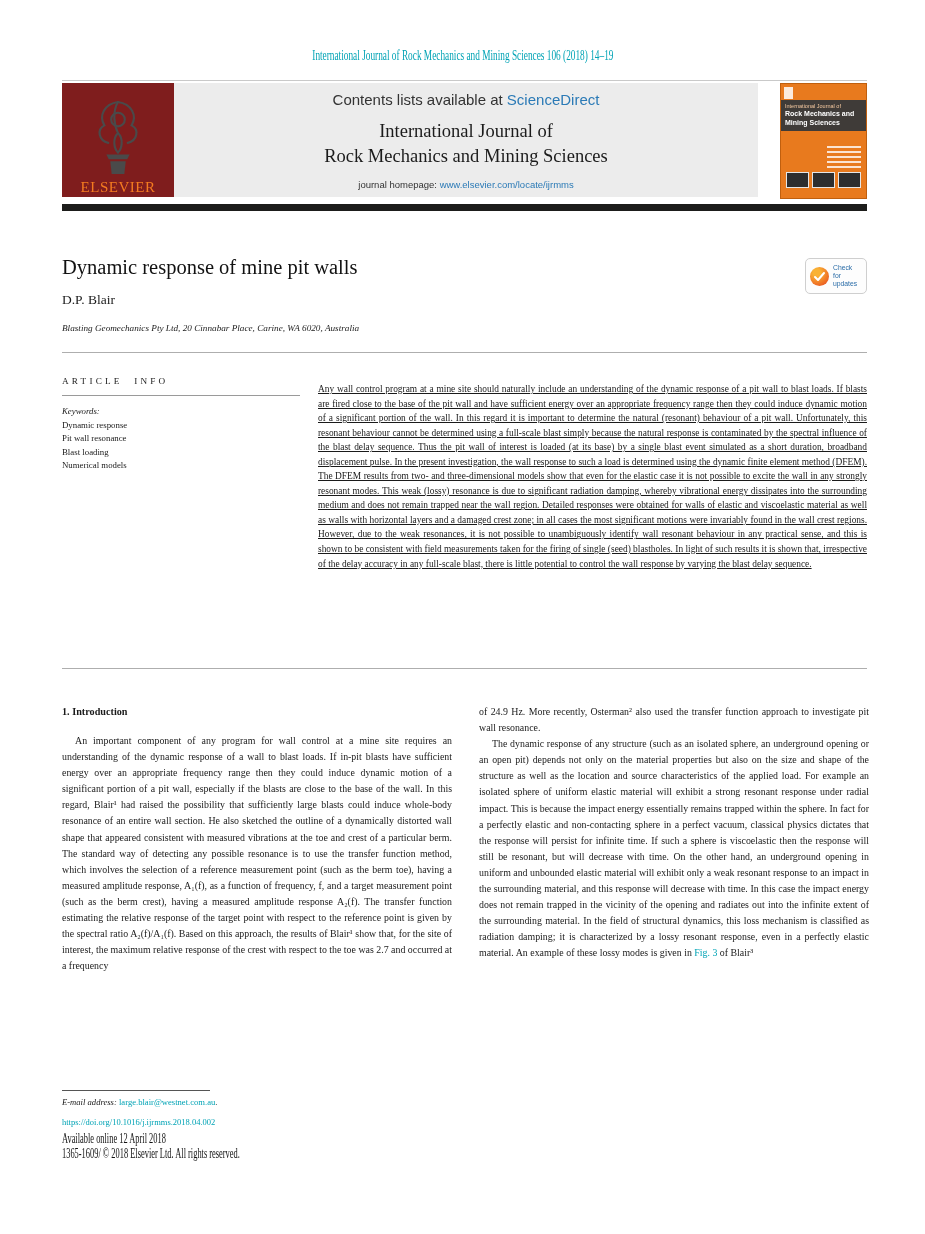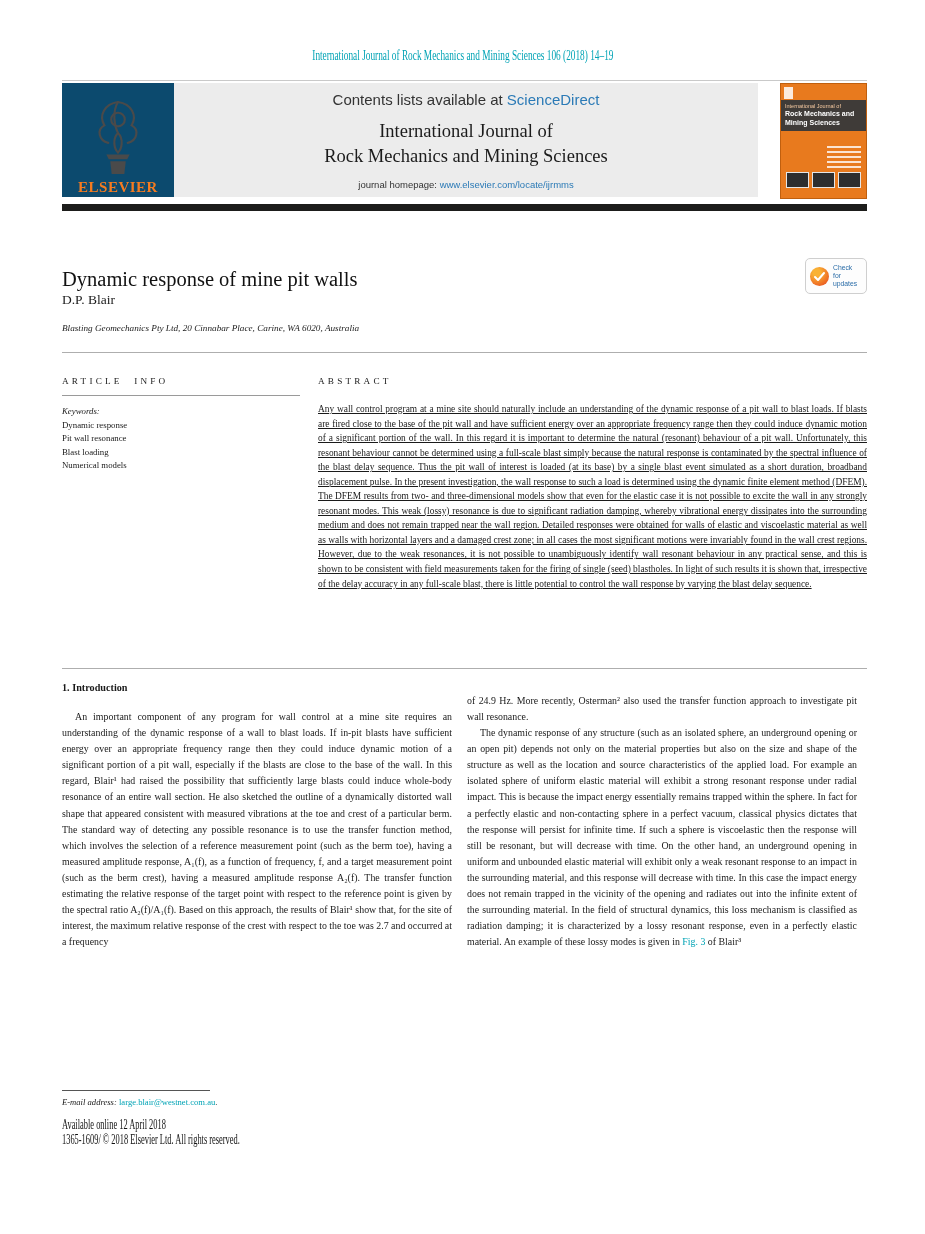--- a/index.html
+++ b/index.html
@@ -23,24 +23,23 @@
     display:inline-block; white-space:nowrap;
     font-size:15px; transform:scaleX(0.62); transform-origin:50% 50%;
     color:#00a3b5;
   }
 
   
   #header { top:80px; left:62px; width:805px; }
   .hairline { height:1px; background:#c9c9c9; }
   #header-row { display:flex; align-items:stretch; height:116px; padding-top:2px; }
   #logo-col {
-    width:112px; background:#0c4a6e;
+    width:112px; background:#7f1d1d;
     display:flex; flex-direction:column; align-items:center; justify-content:flex-end;
     padding-bottom:1px;
-    font-weight:bold;
   }
   .elsevier-word { font-size:15px; letter-spacing:0.5px; color:#f47b20; margin-top:1px; }
   #gray-box {
     flex:1; background:#ececec; margin-right:22px;
     display:flex; flex-direction:column; justify-content:space-between;
     padding:8px 10px 7px; text-align:center;
   }
   .contents-line { font-size:15px; color:#333; }
   .journal-title { font-size:18.5px; line-height:25px; color:#1b1b1b; }
   .homepage-line { font-size:9.5px; color:#333; }
@@ -52,21 +51,21 @@
   .cover-l0 { font-family:"Liberation Sans",sans-serif; font-size:5.5px; color:#f5c9a0; line-height:7px; }
   .cover-l1 { font-family:"Liberation Sans",sans-serif; font-size:7px; font-weight:bold; color:#fff; line-height:8.5px; }
   .cover-textlines { position:absolute; top:62px; right:5px; width:34px; display:flex; flex-direction:column; gap:3px; }
   .cover-textlines i { display:block; height:2px; background:rgba(255,255,255,.8); }
   .cover-thumbs { position:absolute; bottom:10px; left:5px; display:flex; gap:3px; }
   .cover-thumbs b { display:block; width:23px; height:16px; background:#2e2e2e; border:1px solid #e6e6e6; }
 
   #black-bar { top:204px; left:62px; width:805px; height:7px; background:#1d1d1b; }
 
   
-  #article-title { top:268px; left:62px; width:640px; font-size:20.5px; font-weight:normal; color:#111; }
+  #article-title { top:256px; left:62px; width:640px; font-size:20.5px; font-weight:normal; color:#111; }
   #author { top:292px; left:62px; font-size:13.5px; }
   #affiliation { top:323px; left:62px; font-size:9.2px; font-style:italic; color:#222; }
 
   
   #check-badge {
     top:258px; right:58px; width:62px; height:36px;
     border:1px solid #cfcfcf; border-radius:5px; background:#fdfdfd;
     display:flex; align-items:center; gap:4px; padding:3px 4px;
   }
   .badge-icon {
@@ -86,21 +85,21 @@
   #info-col { width:238px; flex:0 0 auto; }
   #info-gap { width:18px; flex:0 0 auto; }
   #abstract-col { flex:1; }
   .col-heading { font-size:9.2px; letter-spacing:3.2px; word-spacing:6px; color:#1a1a1a; padding-top:10px;font-family:Liberation Serif, serif; }
   .heading-rule { height:1px; background:#9a9a9a; margin-top:9px; }
   .keywords { margin-top:9px; font-size:8.8px; line-height:13.5px; color:#1a1a1a; }
   .kw-label { font-style:italic; }
   .abstract-text { margin-top:16px; font-size:9.4px; line-height:14.55px; text-align:justify; color:#1a1a1a;text-decoration:underline; }
 
   
-  #article-body { top:680px; left:62px; width:805px; display:flex; gap:15px;align-items:flex-end; }
+  #article-body { top:704px; left:62px; width:805px; display:flex; gap:27px; }
   .body-col { width:390px; flex:0 0 auto; }
   .section-heading { font-size:10.2px; font-weight:bold; margin:2px 0 16px; }
   .para { font-size:9.9px; line-height:16.1px; text-align:justify; }
   .para.indent { text-indent:13px; }
 
   
   #footnotes { top:1090px; left:62px; width:805px; }
   .fn-rule { width:148px; height:1px; background:#555; margin-bottom:6px; }
   .fn-email { font-size:8.6px; margin-bottom:10px; }
   .fn-email .lbl { font-style:italic; }
@@ -207,21 +206,20 @@
     <div class="keywords">
       <div class="kw-label">Keywords:</div>
       <div>Dynamic response</div>
       <div>Pit wall resonance</div>
       <div>Blast loading</div>
       <div>Numerical models</div>
     </div>
   </div>
   <div id="info-gap"></div>
   <div id="abstract-col">
-    <div class="col-heading">ABSTRACT</div>
     <p class="abstract-text">Any wall control program at a mine site should naturally include an understanding of the dynamic response of a pit wall to blast loads. If blasts are fired close to the base of the pit wall and have sufficient energy over an appropriate frequency range then they could induce dynamic motion of a significant portion of the wall. In this regard it is important to determine the natural (resonant) behaviour of a pit wall. Unfortunately, this resonant behaviour cannot be determined using a full-scale blast simply because the natural response is contaminated by the spectral influence of the blast delay sequence. Thus the pit wall of interest is loaded (at its base) by a single blast event simulated as a short duration, broadband displacement pulse. In the present investigation, the wall response to such a load is determined using the dynamic finite element method (DFEM). The DFEM results from two- and three-dimensional models show that even for the elastic case it is not possible to excite the wall in any strongly resonant modes. This weak (lossy) resonance is due to significant radiation damping, whereby vibrational energy dissipates into the surrounding medium and does not remain trapped near the wall region. Detailed responses were obtained for walls of elastic and viscoelastic material as well as walls with horizontal layers and a damaged crest zone; in all cases the most significant motions were invariably found in the wall crest regions. However, due to the weak resonances, it is not possible to unambiguously identify wall resonant behaviour in any practical sense, and this is shown to be consistent with field measurements taken for the firing of single (seed) blastholes. In light of such results it is shown that, irrespective of the delay accuracy in any full-scale blast, there is little potential to control the wall response by varying the blast delay sequence.</p>
   </div>
 </div>
 
 <div class="abs rule" id="rule-mid"></div>
 
 <div class="abs" id="article-body">
   <div class="body-col">
     <h2 class="section-heading">1. Introduction</h2>
     <p class="para indent">An important component of any program for wall control at a mine site requires an understanding of the dynamic response of a wall to blast loads. If in-pit blasts have sufficient energy over an appropriate frequency range then they could induce dynamic motion of a significant portion of a pit wall, especially if the blasts are close to the base of the wall. In this regard, Blair¹ had raised the possibility that sufficiently large blasts could induce whole-body resonance of an entire wall section. He also sketched the outline of a dynamically distorted wall shape that appeared consistent with measured vibrations at the toe and crest of a particular berm. The standard way of detecting any possible resonance is to use the transfer function method, which involves the selection of a reference measurement point (such as the berm toe), having a measured amplitude response, A₁(f), as a function of frequency, f, and a target measurement point (such as the berm crest), having a measured amplitude response A₂(f). The transfer function estimating the relative response of the target point with respect to the reference point is given by the spectral ratio A₂(f)/A₁(f). Based on this approach, the results of Blair¹ show that, for the site of interest, the maximum relative response of the crest with respect to the toe was 2.7 and occurred at a frequency</p>
@@ -231,19 +229,22 @@
     <p class="para indent"><span>The dynamic response of any structure (such as an isolated sphere, an underground opening or an open pit) depends not only on the material properties but also on the size and shape of the structure as well as the location and source characteristics of the applied load. For example an isolated sphere of uniform elastic material will exhibit a strong resonant response under radial impact. This is because the impact energy essentially remains trapped within the sphere. In fact for a perfectly elastic and non-contacting sphere in a perfect vacuum, classical physics dictates that the response will persist for infinite time. If such a sphere is viscoelastic then the response will still be resonant, but will decrease with time. On the other hand, an underground opening in uniform and unbounded elastic material will exhibit only a weak resonant response to an impact in the surrounding material, and this response will decrease with time. In this case the impact energy does not remain trapped in the vicinity of the opening and radiates out into the infinite extent of the surrounding material. In the field of structural dynamics, this loss mechanism is classified as radiation damping; it is characterized by a lossy resonant response, even in a perfectly elastic material. An example of these lossy modes is given in </span><a class="teal">Fig. 3</a><span> of Blair³</span></p>
   </div>
 </div>
 
 <div class="abs" id="footnotes">
   <div class="fn-rule"></div>
   <p class="fn-email">
     <span class="lbl">E-mail address:</span>
     <a class="teal">large.blair@westnet.com.au</a><span>.</span>
   </p>
+  <div id="doi-line">
+    <a class="teal">https://doi.org/10.1016/j.ijrmms.2018.04.002</a>
+  </div>
   <div class="squish-line">
     <span class="condensed-left">Available online 12 April 2018</span>
   </div>
   <div class="squish-line">
     <span class="condensed-left">1365-1609/ © 2018 Elsevier Ltd. All rights reserved.</span>
   </div>
 </div>
 
 </body></html>

